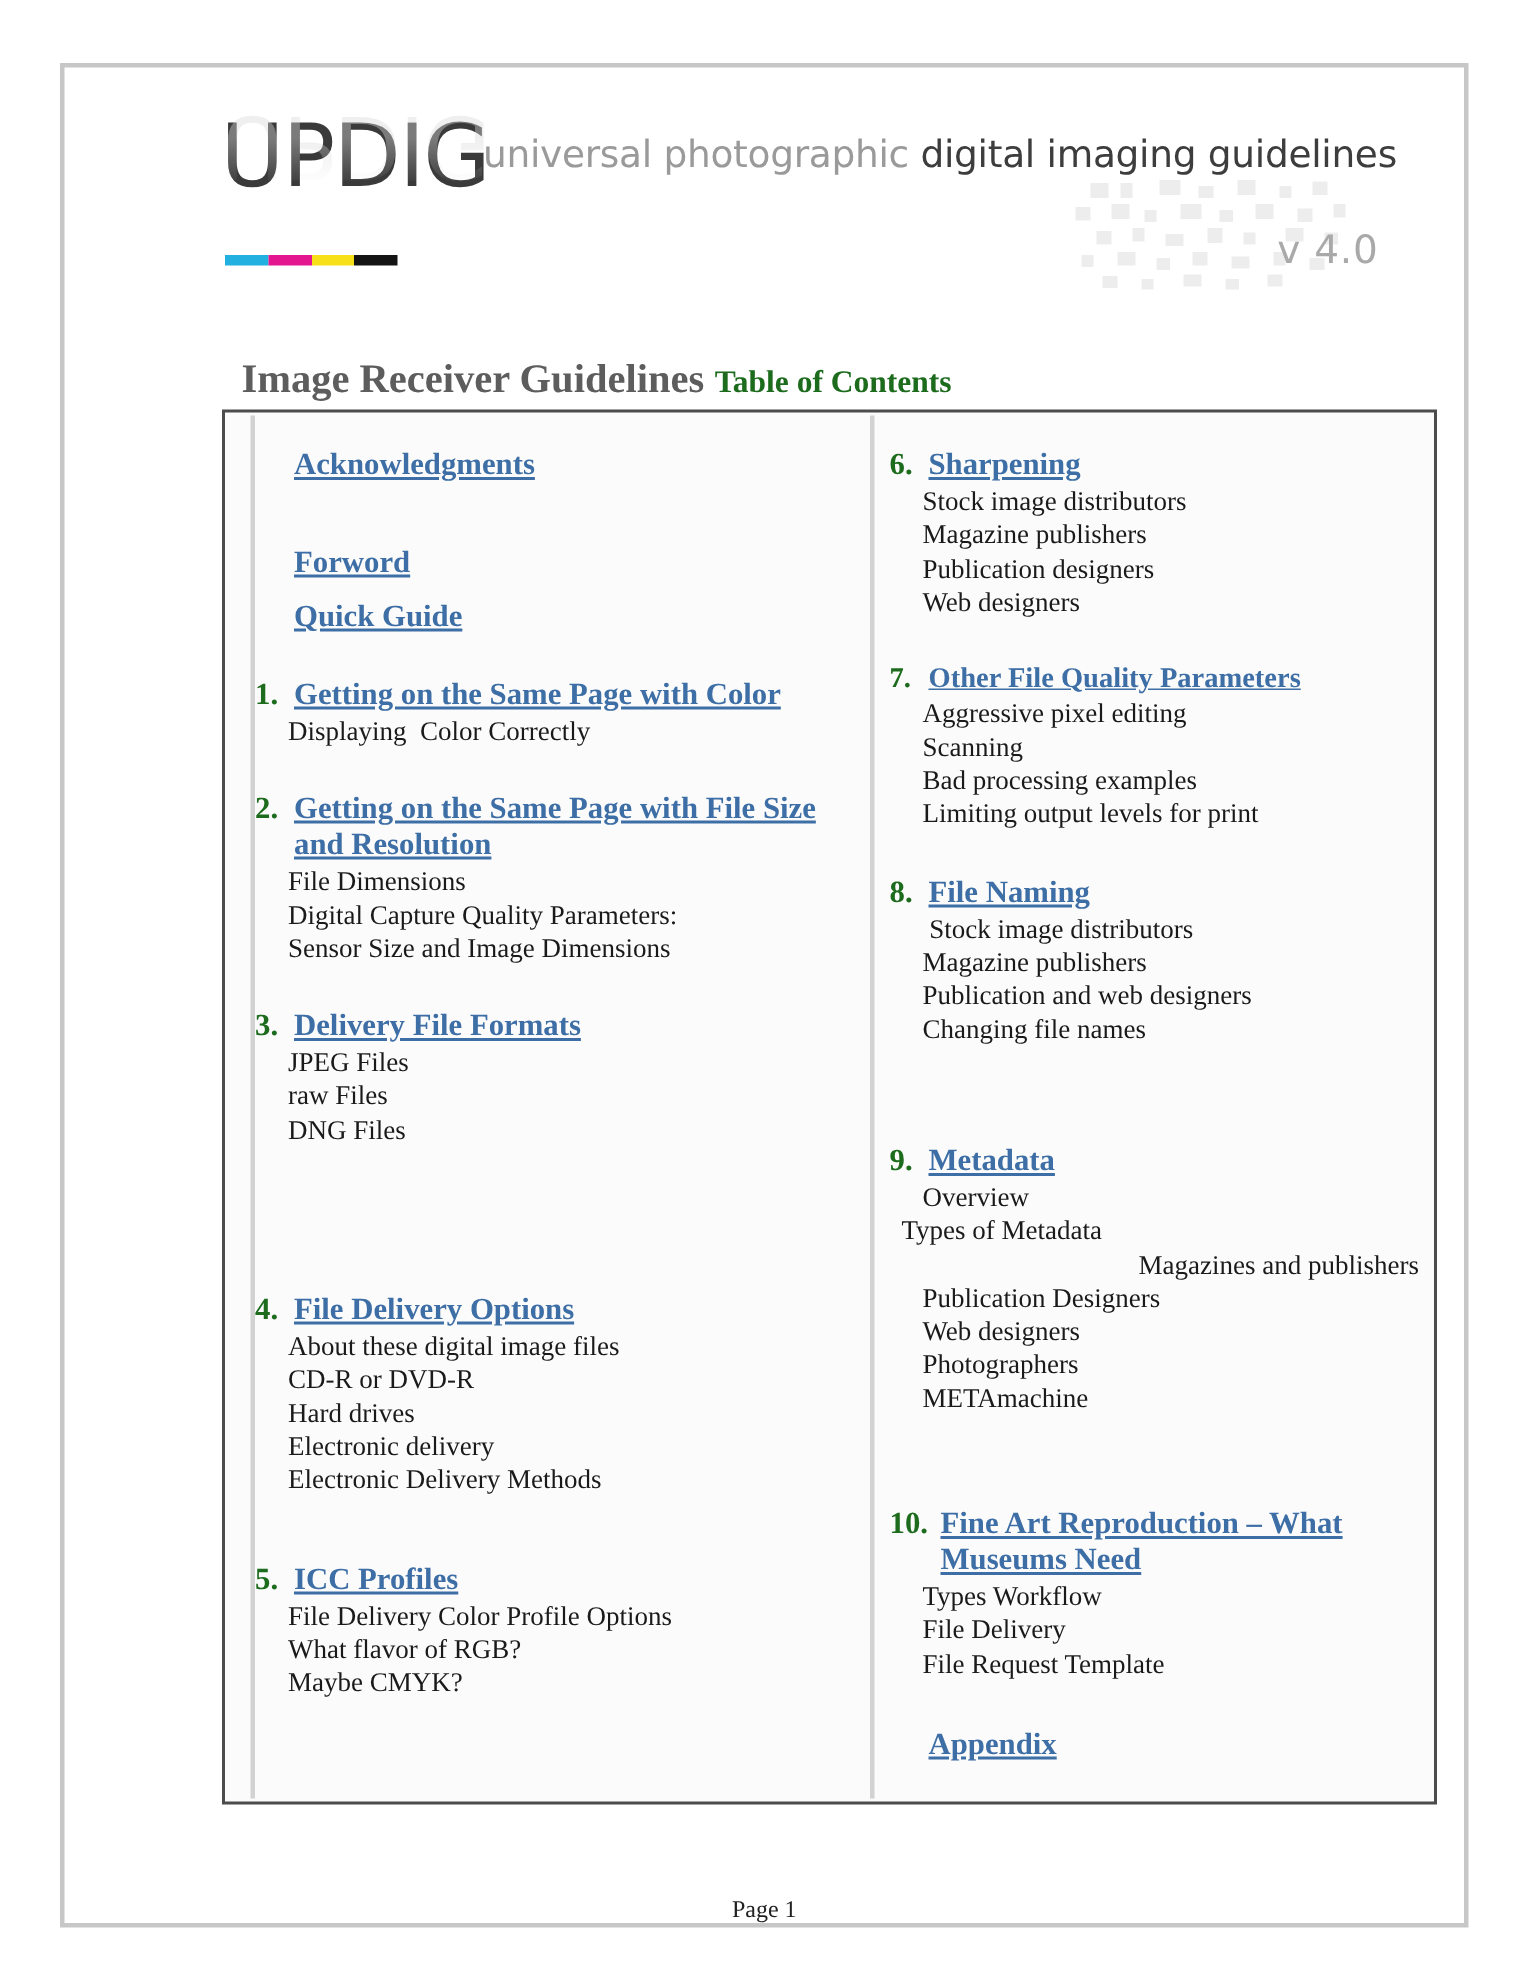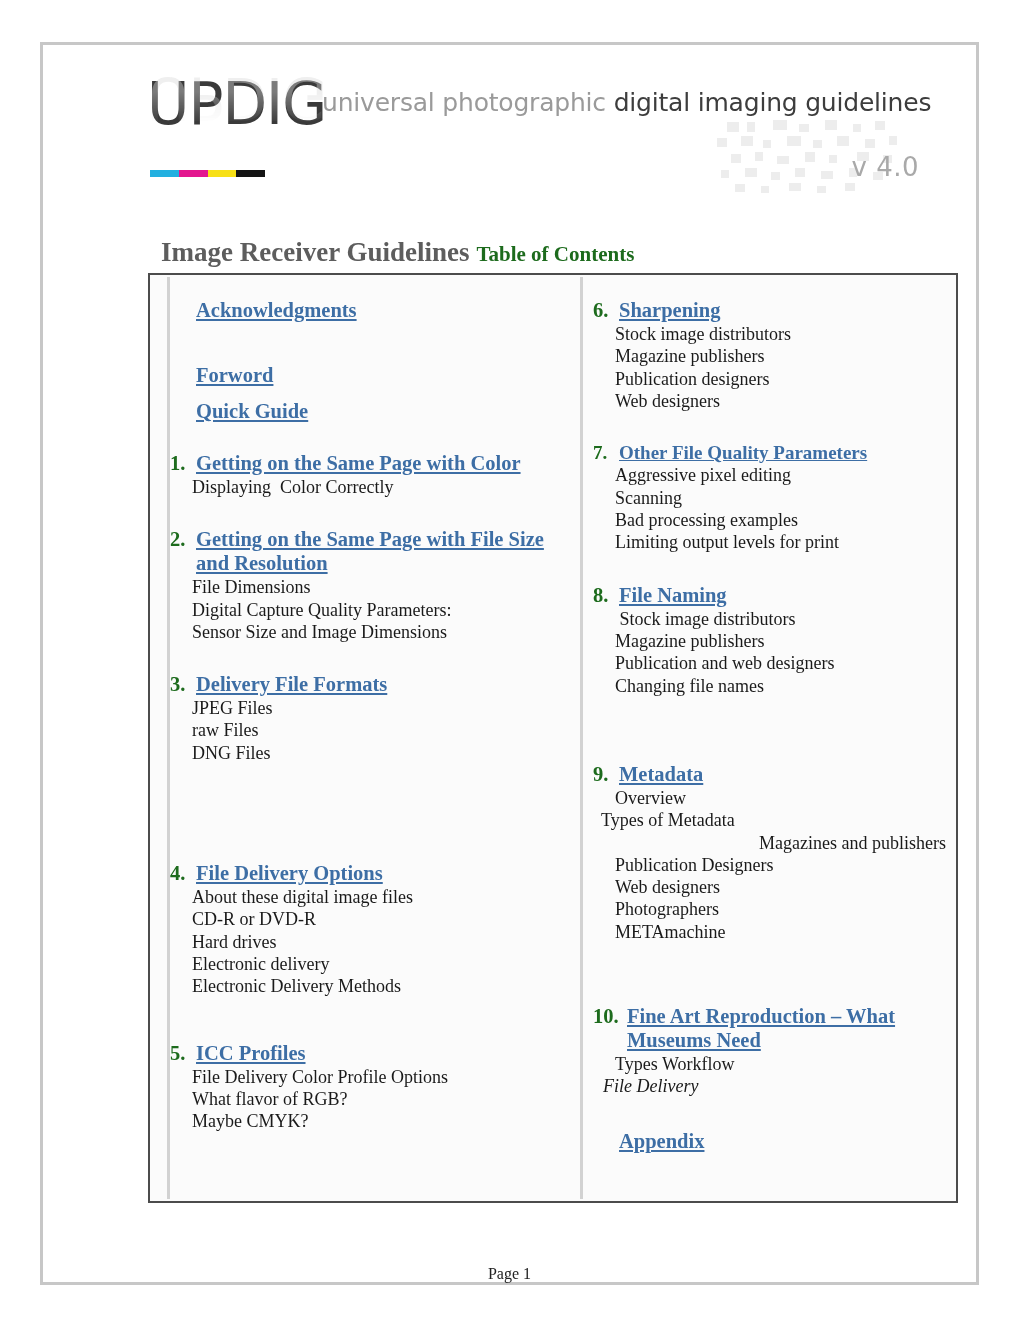--- a/index.html
+++ b/index.html
@@ -388,21 +388,22 @@
             <div class="sub" style="margin-left: 22px;">Web designers</div>
             <div class="sub" style="margin-left: 22px;">Photographers</div>
             <div class="sub" style="margin-left: 22px;">METAmachine</div>
           </div>
           <div class="entry" style="margin-bottom: 32px;">
             <div class="entry-head">
               <span class="entry-num" style="min-width: 34px;">10. </span>
               <a class="entry-link" href="#">Fine Art Reproduction – What Museums Need</a>
             </div>
             <div class="sub" style="margin-left: 22px;">Types Workflow</div>
-            <div class="sub" style="margin-left: 10px; font-style: italic;">File Delivery</div>
+            <div class="sub" style="margin-left: 22px;">File Delivery</div>
+            <div class="sub" style="margin-left: 22px;">File Request Template</div>
           </div>
           <div class="entry" style="margin-bottom: 0px;">
             <div class="entry-head">
               <span class="entry-num" style="min-width: 26px;"> </span>
               <a class="entry-link" href="#">Appendix</a>
             </div>
           </div>
         </div>
     </div>
   </div>

